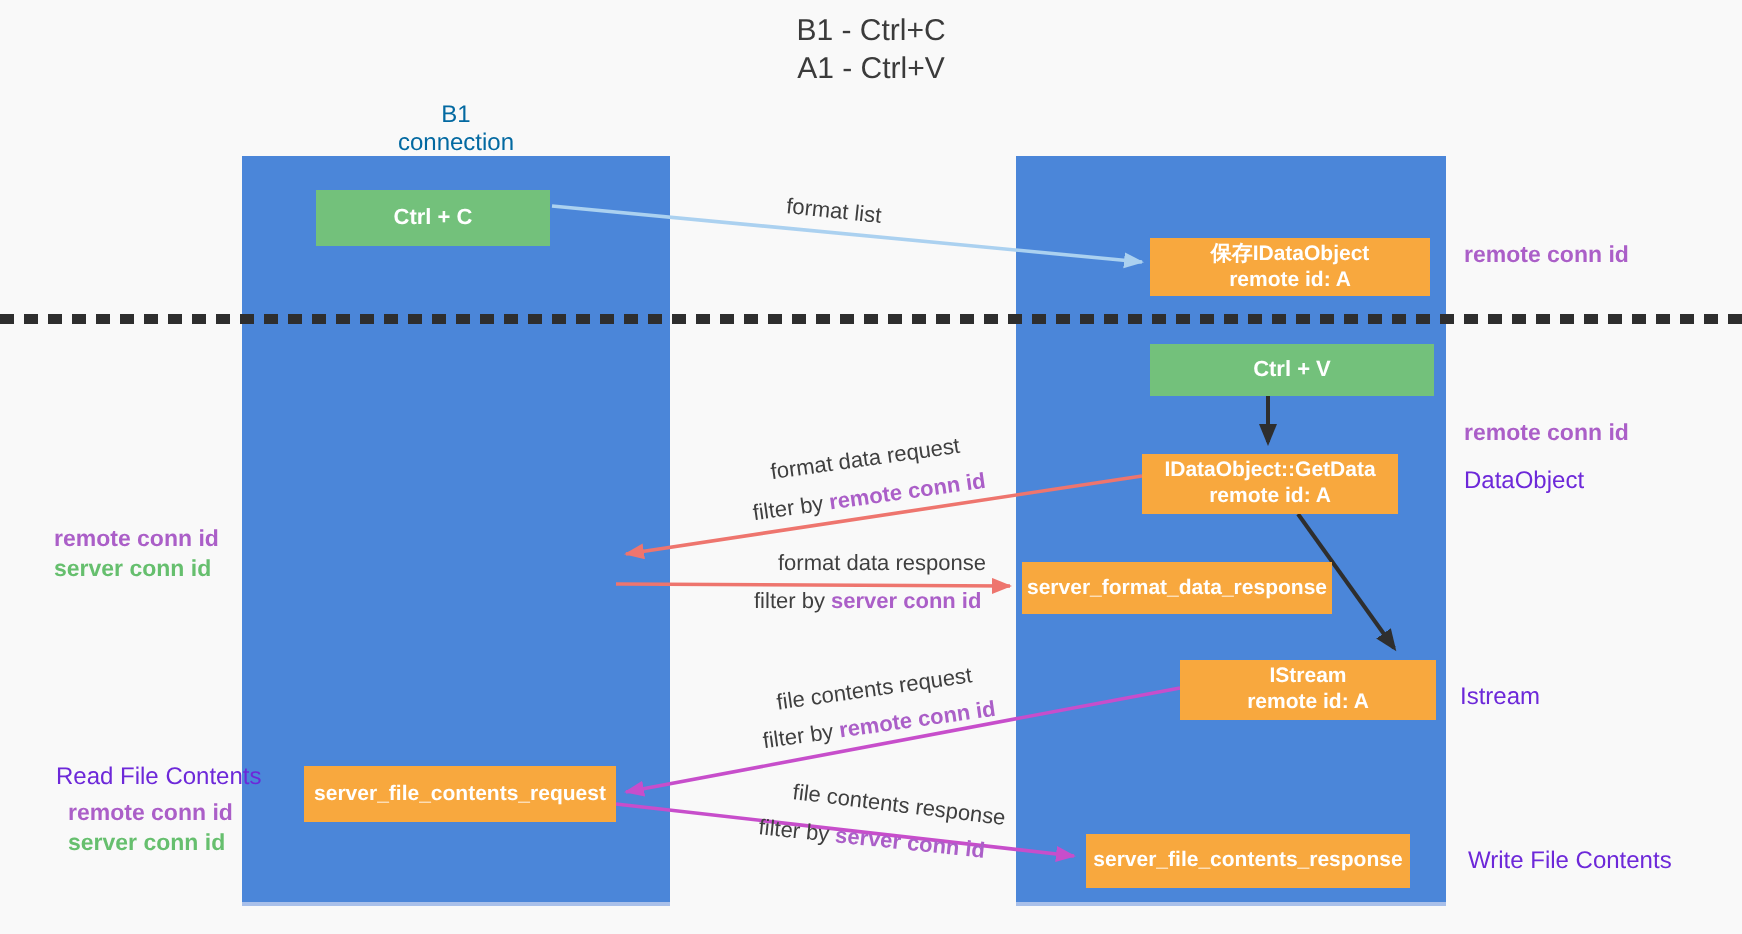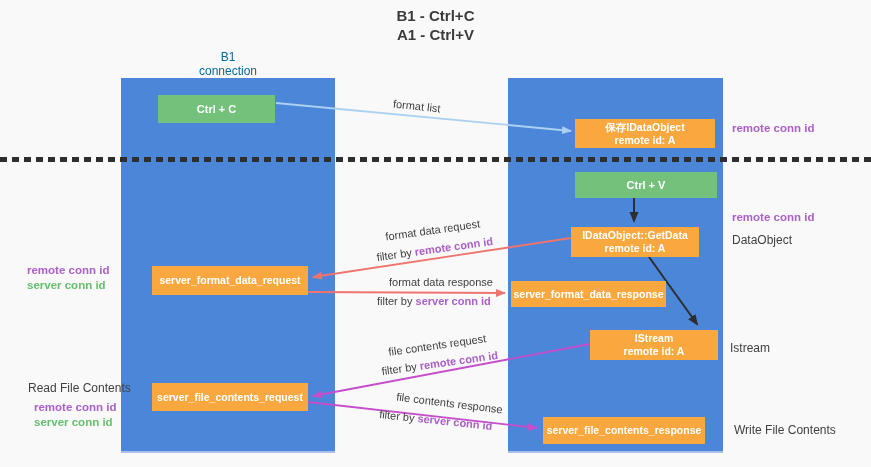--- a/index.html
+++ b/index.html
@@ -9,21 +9,21 @@
   }
   .canvas{
     position:relative;
     width:871px;height:467px;
     background:var(--bg,#f9f9f9);
     overflow:hidden;
   }
   .title{
     position:absolute;top:6px;left:0;right:0;
     text-align:center;color:#3b3b3b;
-    font-size:15px;line-height:19px;font-weight:bold;
+    font-size:15px;line-height:19px;
   }
   .lane-header{
     position:absolute;top:50px;
     text-align:center;color:#0369a1;
     font-size:12px;line-height:14px;
   }
   .lane-header.left{left:121px;width:214px;}
   .lane-header.right{left:508px;width:215px;}
   .lane{
     position:absolute;top:78px;height:373px;
@@ -44,21 +44,21 @@
   .node{
     position:absolute;z-index:4;
     display:flex;flex-direction:column;align-items:center;justify-content:center;
     color:#fff;font-weight:bold;font-size:10.5px;line-height:13px;
     text-align:center;white-space:nowrap;
   }
   .node.orange{background:var(--box-orange,#f8a83e);}
   .node.green{background:var(--box-green,#73c17b);}
   .side-label{
     position:absolute;z-index:4;white-space:nowrap;
-    font-size:11.5px;color:#404040;
+    font-size:11.5px;color:#6d28d9;
   }
   .side-label.purple{color:var(--purple,#ab5fc8);font-weight:bold;}
   .side-label.greentxt{color:var(--green-text,#66bf6e);font-weight:bold;}
   .annot{
     position:absolute;z-index:4;white-space:nowrap;
     font-size:11px;color:#3f3f3f;
   }
   .annot .hl-purple{color:var(--purple,#ab5fc8);font-weight:bold;}
 </style>
 </head>
@@ -118,23 +118,20 @@
 
   <div class="node green" style="left:575px;top:172px;width:142px;height:26px;font-size:11px;">
     <span>Ctrl + V</span>
   </div>
 
   <div class="node orange" style="left:571px;top:227px;width:128px;height:30px;">
     <span>IDataObject::GetData</span>
     <span>remote id: A</span>
   </div>
 
-  <div class="node orange" style="left:152px;top:266px;width:156px;height:29px;">
-    <span>server_format_data_request</span>
-  </div>
 
   <div class="node orange" style="left:511px;top:281px;width:155px;height:26px;">
     <span>server_format_data_response</span>
   </div>
 
   <div class="node orange" style="left:590px;top:330px;width:128px;height:30px;">
     <span>IStream</span>
     <span>remote id: A</span>
   </div>
 

